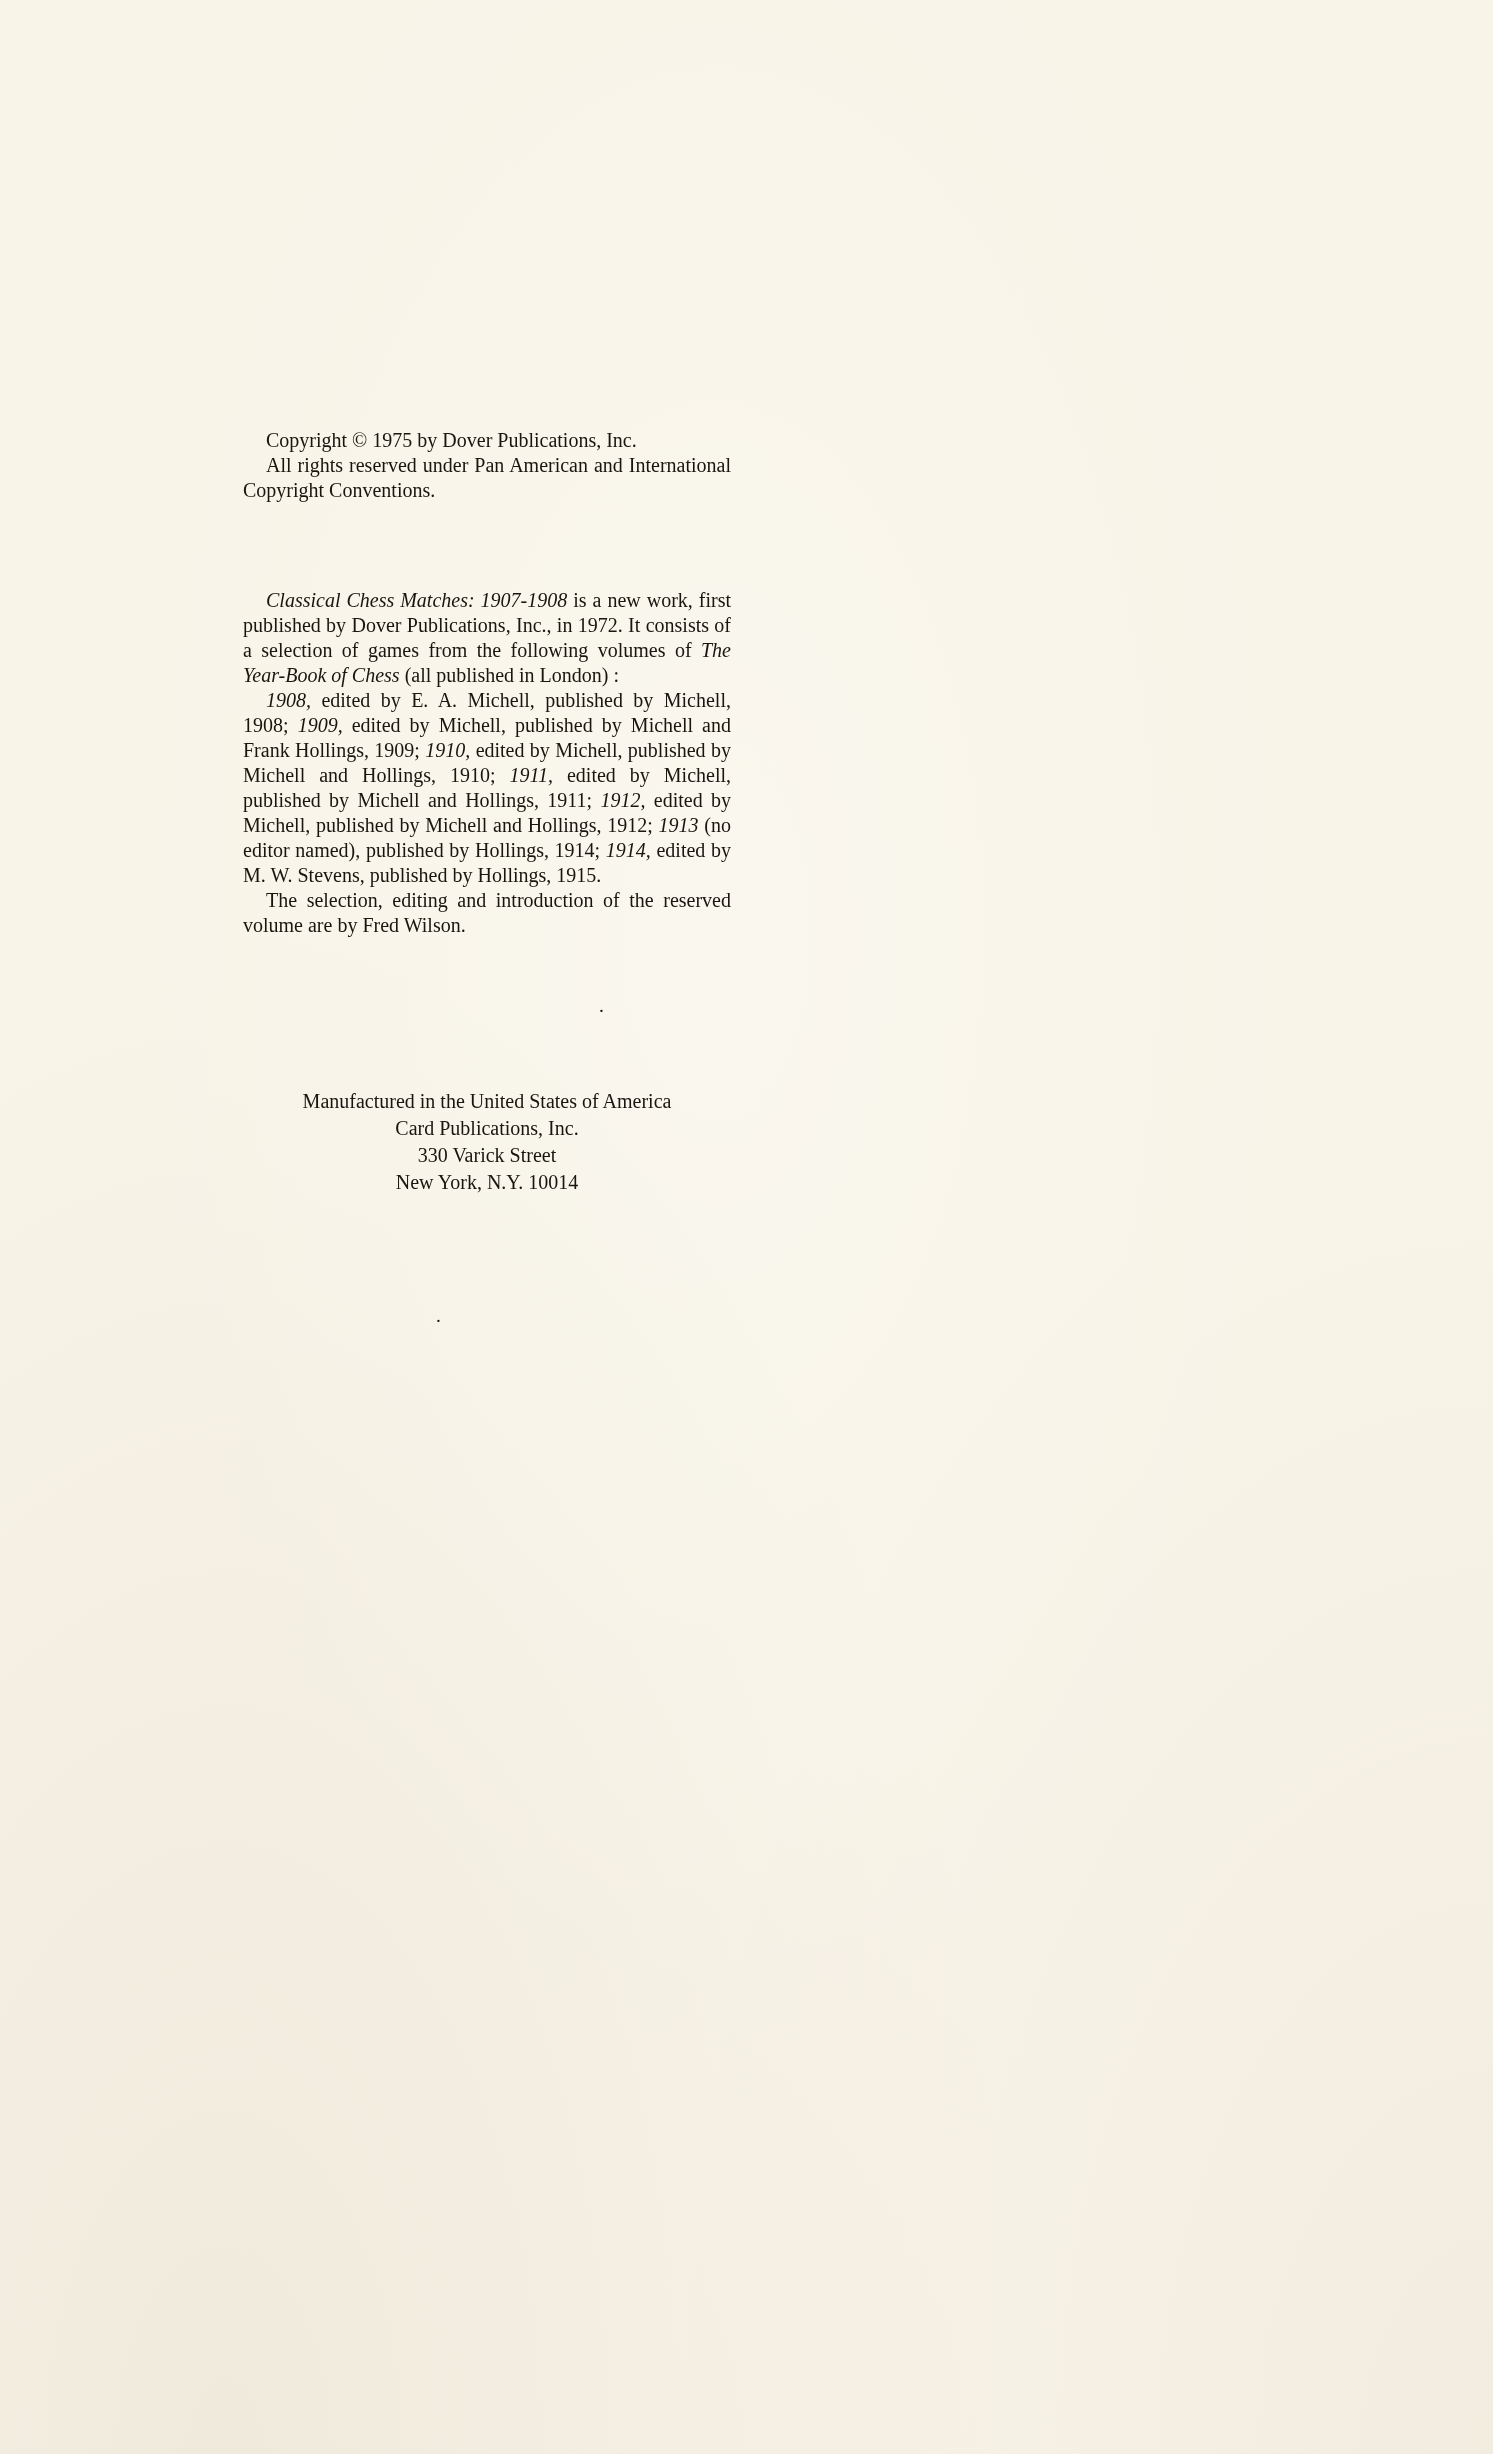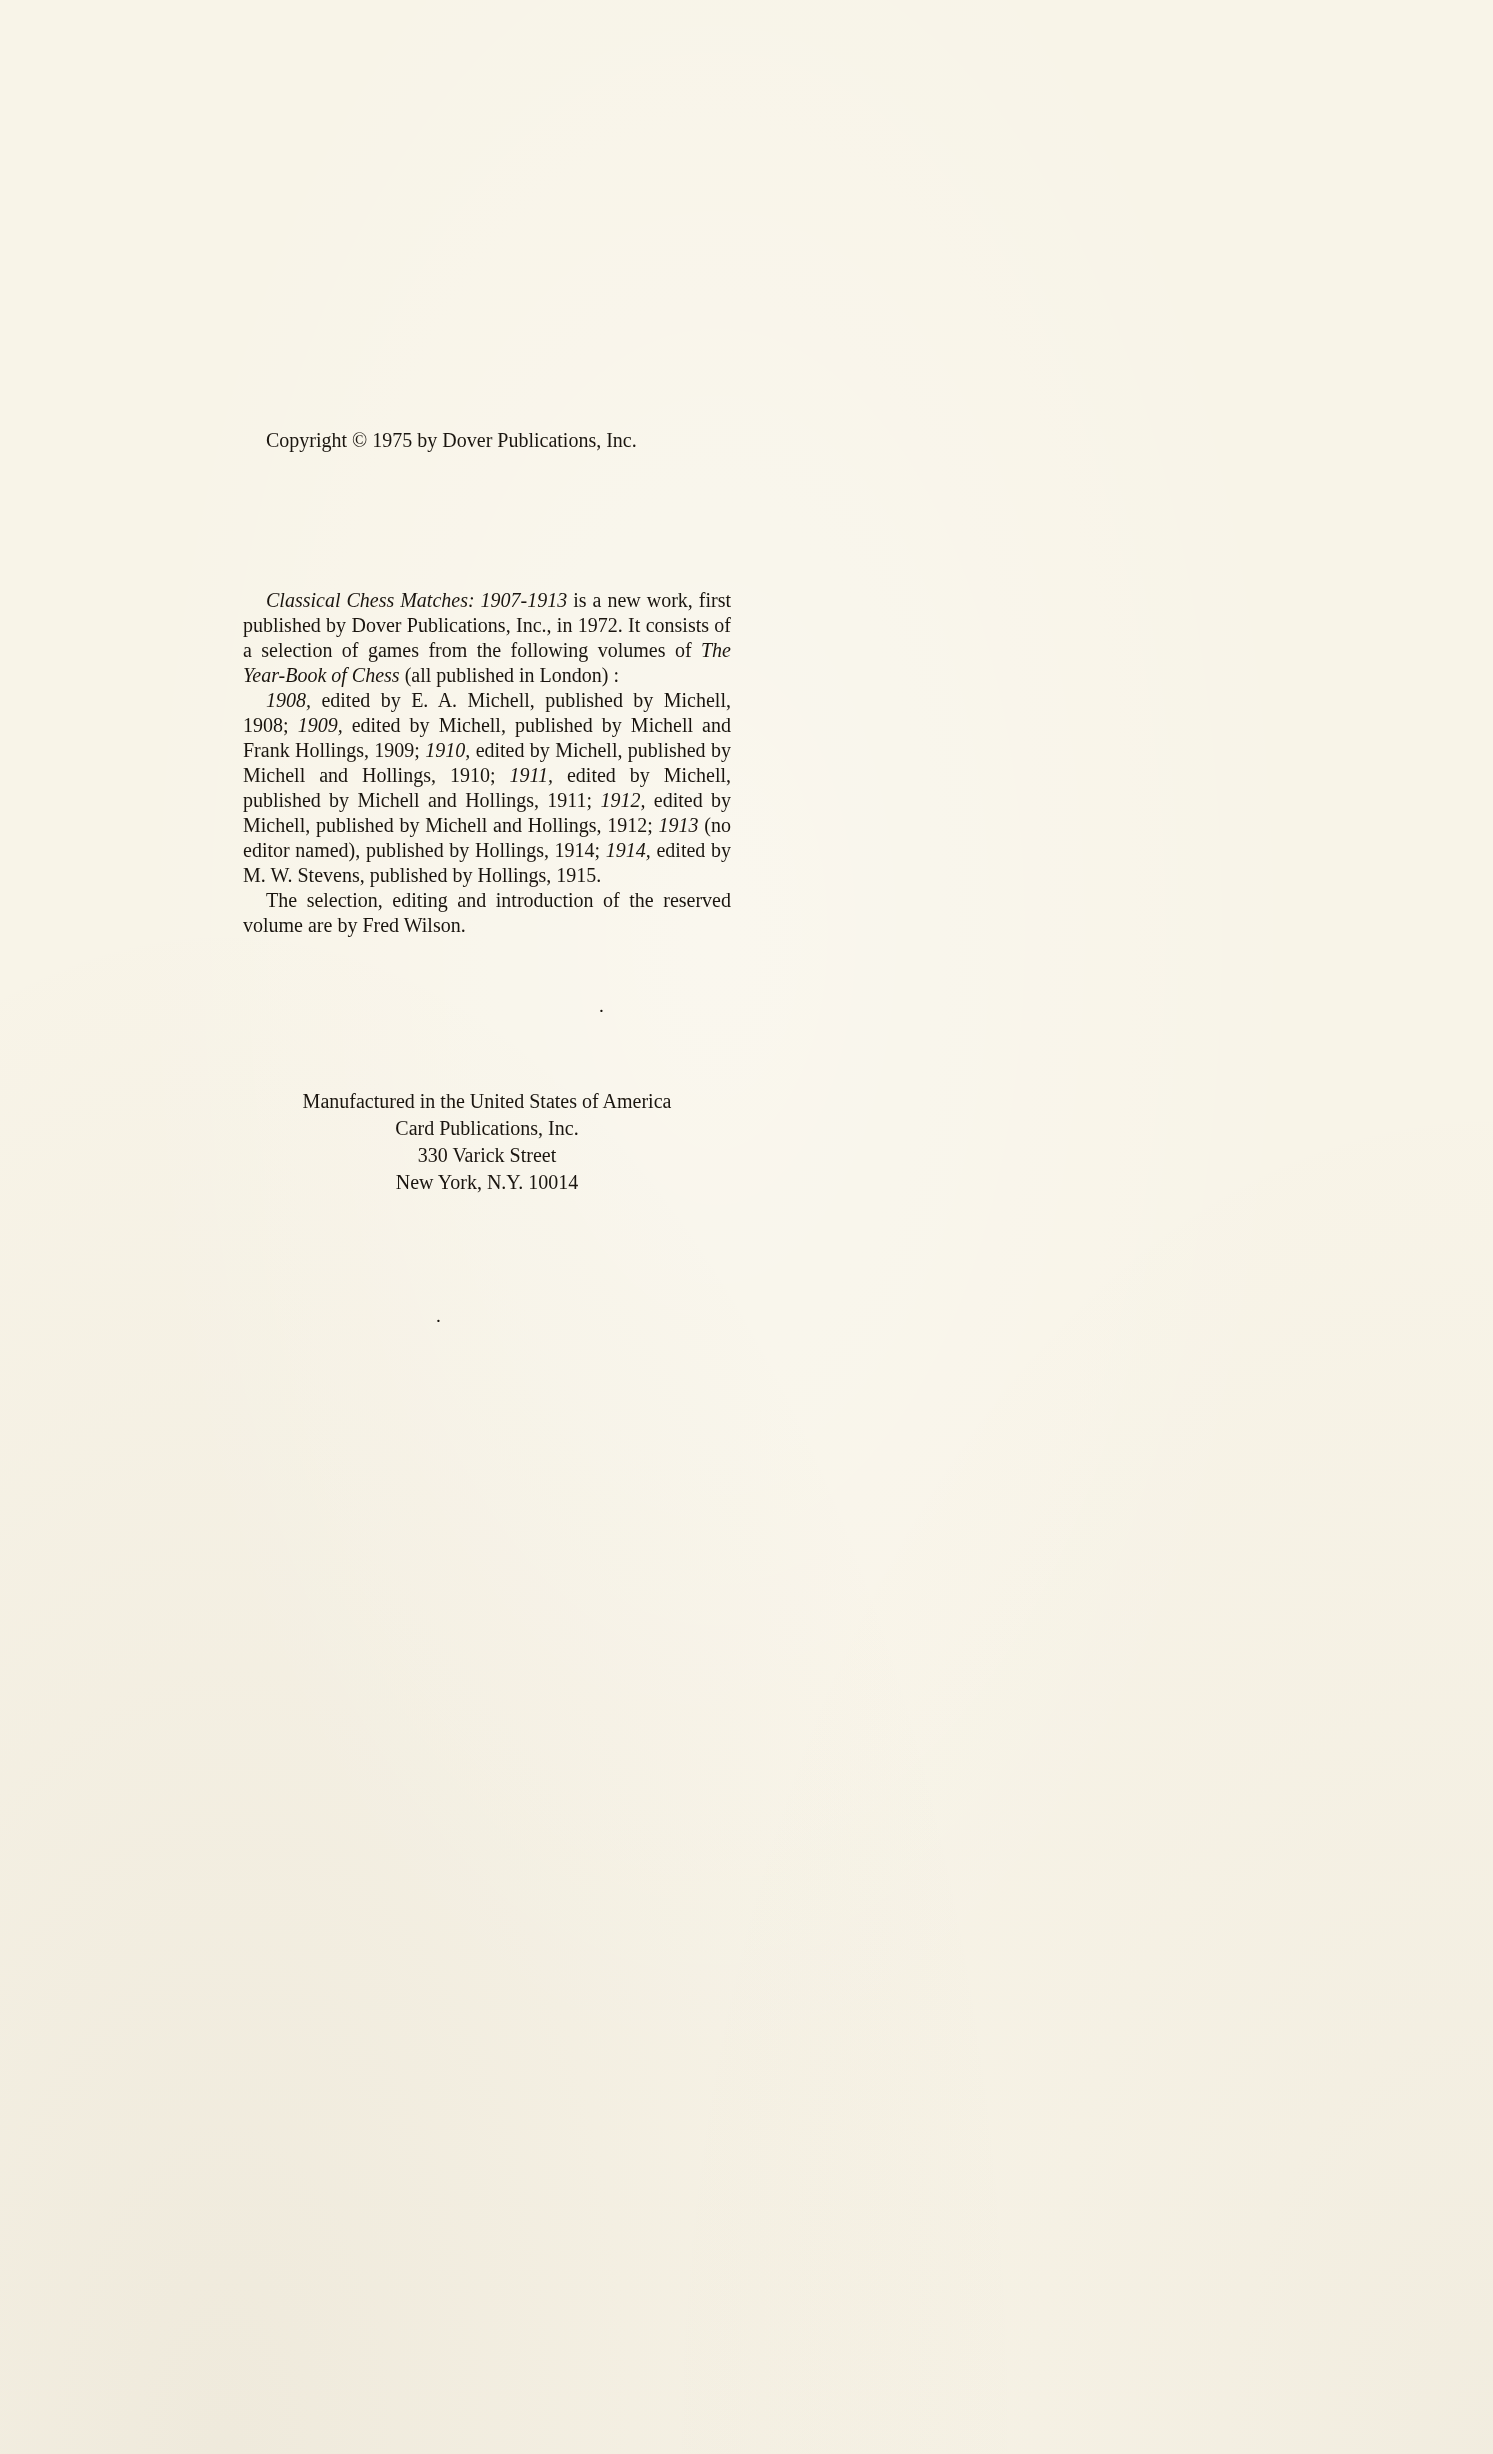--- a/index.html
+++ b/index.html
@@ -59,24 +59,25 @@
   .stray-1 { left: 599px; top: 996px; }
   .stray-2 { left: 436px; top: 1306px; }
 </style>
 </head>
 <body style="background: rgb(248, 244, 232);">
 
 <div class="page" style="background-color: rgb(248, 244, 232); color: rgb(26, 21, 15);">
 
   <section class="block copyright-block">
     <p class="para">Copyright © 1975 by Dover Publications, Inc.</p>
+    <p class="para">All rights reserved under Pan American and International Copyright Conventions.</p>
   </section>
 
   <section class="block publication-block">
-    <p class="para"><span class="it">Classical Chess Matches: 1907-1913</span><span> is a new work, first published by Dover Publications, Inc., in 1972. It consists of a selection of games from the following volumes of </span><span class="it">The Year-Book of Chess</span><span> (all published in London) :</span></p>
+    <p class="para"><span class="it">Classical Chess Matches: 1907-1908</span><span> is a new work, first published by Dover Publications, Inc., in 1972. It consists of a selection of games from the following volumes of </span><span class="it">The Year-Book of Chess</span><span> (all published in London) :</span></p>
     <p class="para"><span class="it">1908,</span><span> edited by E. A. Michell, published by Michell, 1908; </span><span class="it">1909,</span><span> edited by Michell, published by Michell and Frank Hollings, 1909; </span><span class="it">1910,</span><span> edited by Michell, published by Michell and Hollings, 1910; </span><span class="it">1911,</span><span> edited by Michell, published by Michell and Hollings, 1911; </span><span class="it">1912,</span><span> edited by Michell, published by Michell and Hollings, 1912; </span><span class="it">1913</span><span> (no editor named), published by Hollings, 1914; </span><span class="it">1914,</span><span> edited by M. W. Stevens, published by Hollings, 1915.</span></p>
     <p class="para">The selection, editing and introduction of the reserved volume are by Fred Wilson.</p>
   </section>
 
   <span class="stray stray-1">.</span>
 
 
   <section class="block imprint-block">
     <p>Manufactured in the United States of America</p>
     <p>Card Publications, Inc.</p>

